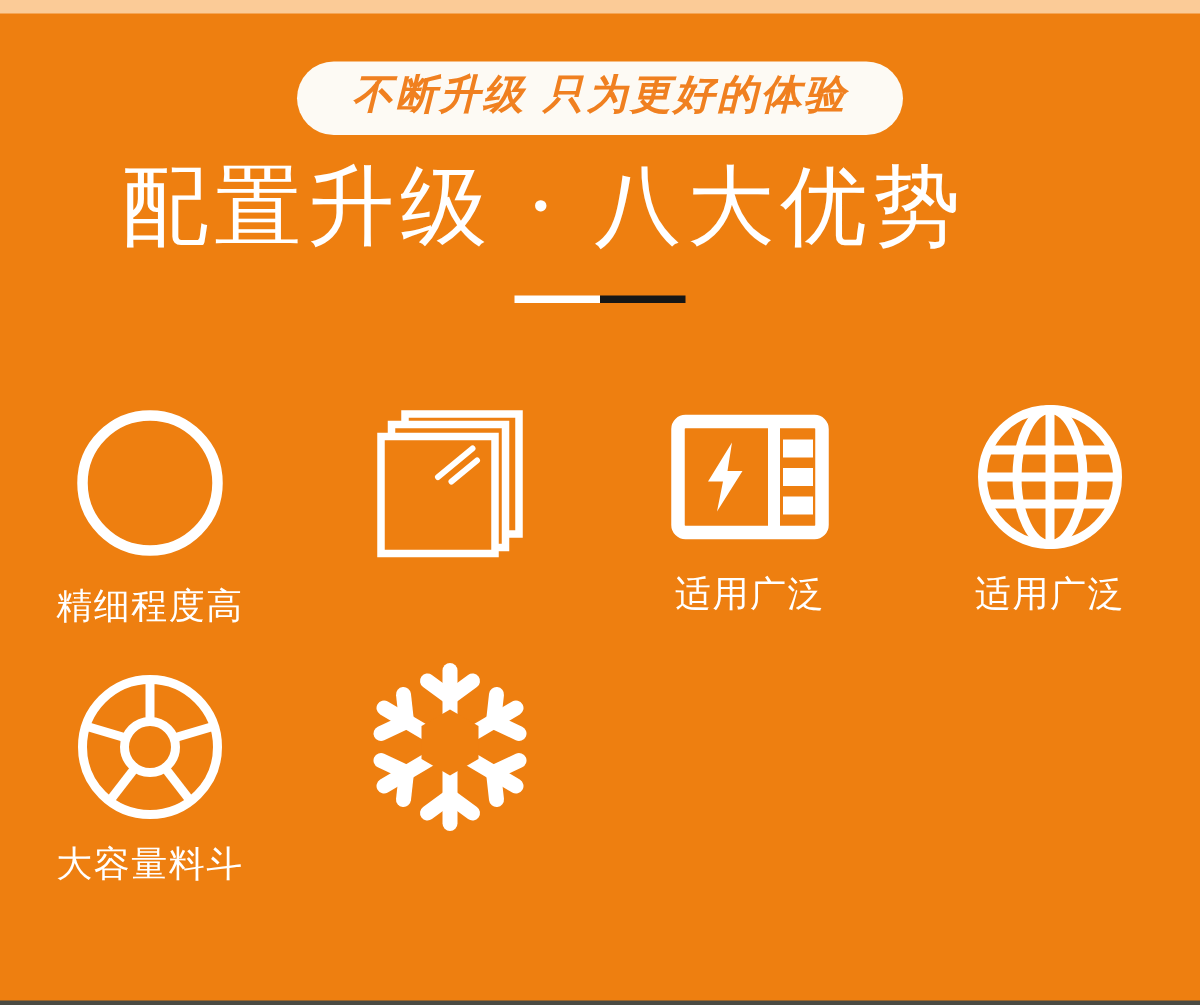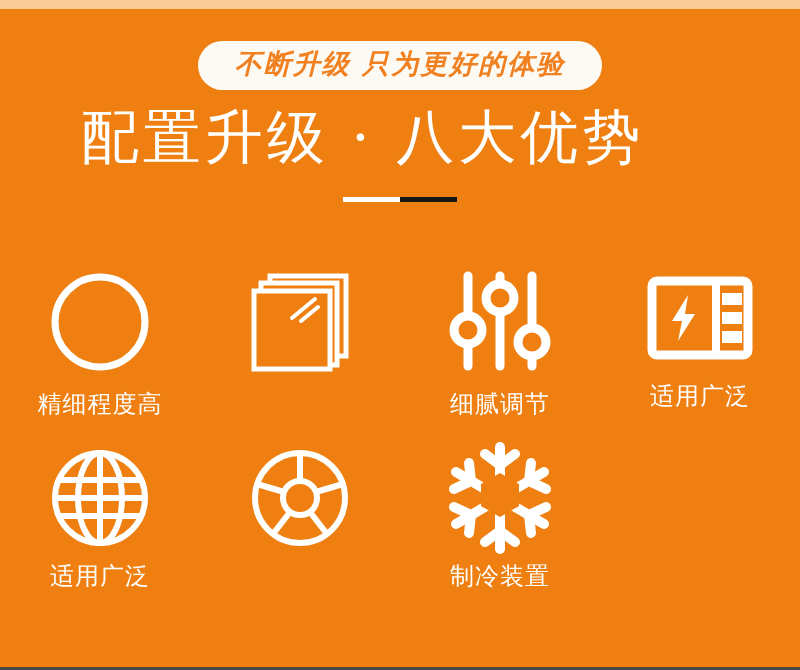--- a/index.html
+++ b/index.html
@@ -139,33 +139,20 @@
         <rect x="22" y="7" width="76" height="80" fill="none" stroke="#ffffff" stroke-width="5"></rect>
         <rect x="13" y="14" width="76" height="82" fill="#ee7f10" stroke="#ffffff" stroke-width="5"></rect>
         <rect x="6" y="22" width="76" height="78" fill="#ee7f10" stroke="#ffffff" stroke-width="5"></rect>
         <line x1="44" y1="49" x2="67" y2="30" stroke="#ffffff" stroke-width="4" stroke-linecap="round"></line>
         <line x1="53" y1="52" x2="70" y2="38" stroke="#ffffff" stroke-width="4" stroke-linecap="round"></line>
       </svg>
     </div>
   </div>
 
 
-  <div class="cell">
-    <div class="icon-box">
-      <svg width="104" height="104" viewBox="0 0 104 104">
-        <line x1="20" y1="6" x2="20" y2="96" stroke="#ffffff" stroke-width="9" stroke-linecap="round"></line>
-        <line x1="52" y1="6" x2="52" y2="96" stroke="#ffffff" stroke-width="9" stroke-linecap="round"></line>
-        <line x1="84" y1="6" x2="84" y2="96" stroke="#ffffff" stroke-width="9" stroke-linecap="round"></line>
-        <circle cx="20" cy="60" r="14" fill="#ee7f10" stroke="#ffffff" stroke-width="9"></circle>
-        <circle cx="52" cy="28" r="14" fill="#ee7f10" stroke="#ffffff" stroke-width="9"></circle>
-        <circle cx="84" cy="72" r="14" fill="#ee7f10" stroke="#ffffff" stroke-width="9"></circle>
-      </svg>
-    </div>
-    <div class="cell-label">细腻调节</div>
-  </div>
 
   <div class="cell r2">
     <div class="icon-box">
       <svg width="104" height="82" viewBox="0 0 104 82">
         <rect x="4" y="4" width="96" height="74" rx="5" fill="none" stroke="#ffffff" stroke-width="9"></rect>
         <line x1="68" y1="8" x2="68" y2="74" stroke="#ffffff" stroke-width="8"></line>
         <rect x="74" y="16" width="20" height="12" fill="#ffffff"></rect>
         <rect x="74" y="35" width="20" height="12" fill="#ffffff"></rect>
         <rect x="74" y="54" width="20" height="12" fill="#ffffff"></rect>
         <path d="M40 18 L24 44 L34 44 L30 64 L47 37 L37 37 Z" fill="#ffffff"></path>
@@ -193,20 +180,21 @@
       <svg width="102" height="102" viewBox="0 0 102 102">
         <circle cx="51" cy="51" r="45" fill="none" stroke="#ffffff" stroke-width="6"></circle>
         <circle cx="51" cy="51" r="17" fill="none" stroke="#ffffff" stroke-width="6"></circle>
         <line x1="51" y1="34" x2="51" y2="6" stroke="#ffffff" stroke-width="6"></line>
         <line x1="67" y1="45" x2="94" y2="37" stroke="#ffffff" stroke-width="6"></line>
         <line x1="61" y1="65" x2="78" y2="87" stroke="#ffffff" stroke-width="6"></line>
         <line x1="41" y1="65" x2="24" y2="87" stroke="#ffffff" stroke-width="6"></line>
         <line x1="35" y1="45" x2="8" y2="37" stroke="#ffffff" stroke-width="6"></line>
       </svg>
     </div>
+    <div class="cell-label">大容量料斗</div>
   </div>
 
   <div class="cell r2">
     <div class="icon-box">
       <svg width="106" height="110" viewBox="0 0 106 110">
         <g stroke="#ffffff" stroke-width="10" stroke-linecap="round" fill="none">
 
           <line x1="53" y1="4" x2="53" y2="106"></line>
 
           <line x1="9" y1="29" x2="97" y2="81"></line>
@@ -227,18 +215,17 @@
 
           <line x1="24" y1="72" x2="22" y2="90"></line>
           <line x1="24" y1="72" x2="7" y2="64"></line>
 
           <line x1="82" y1="72" x2="84" y2="90"></line>
           <line x1="82" y1="72" x2="99" y2="64"></line>
         </g>
         <polygon points="53,30 72,41 72,63 53,74 34,63 34,41" fill="#ee7f10"></polygon>
       </svg>
     </div>
-    <div class="cell-label">制冷装置</div>
   </div>
 
 </div>
 
 <div class="bottom-line"></div>
 
 </body></html>

